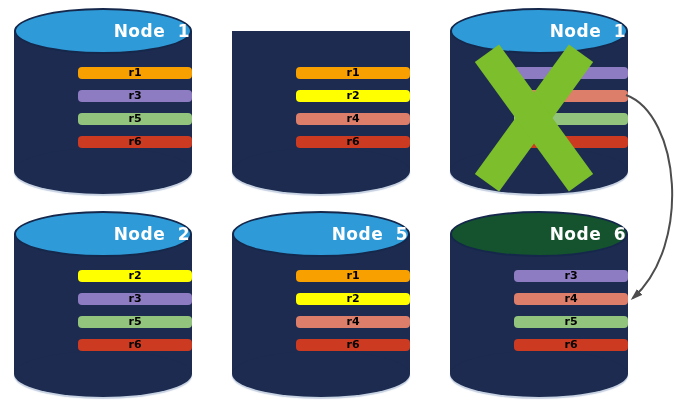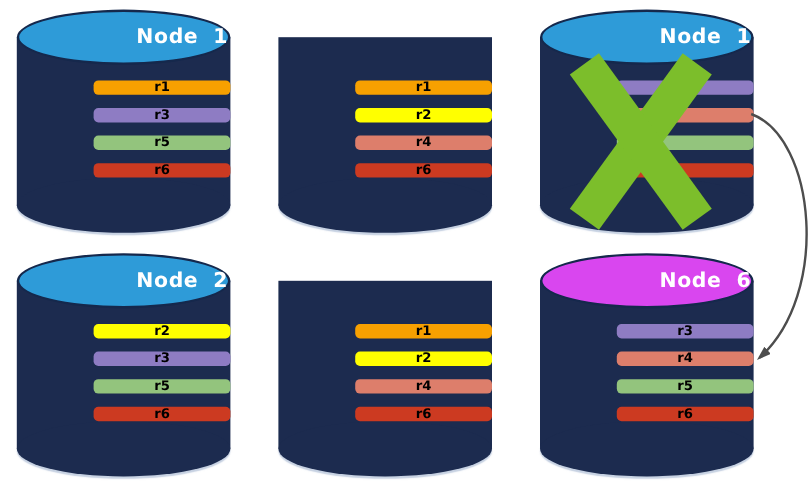--- a/index.html
+++ b/index.html
@@ -108,32 +108,35 @@
 
   <div class="node" style="left:232px;top:211px">
     <div class="cyl-body" style="background-color: rgb(28, 43, 79);"></div>
     <div class="cyl-bottom" style="background-color: rgb(28, 43, 79);"></div>
     <div class="bars">
       <div class="bar" style="background-color: rgb(247, 160, 0);">r1</div>
       <div class="bar" style="background-color: rgb(255, 255, 0);">r2</div>
       <div class="bar" style="background-color: rgb(221, 126, 107);">r4</div>
       <div class="bar" style="background-color: rgb(204, 58, 33);">r6</div>
     </div>
+    <div class="cyl-top" style="background-color: rgb(46, 155, 216);">
+      <span class="node-label">Node 5</span>
+    </div>
   </div>
 
   <div class="node" style="left:450px;top:211px">
     <div class="cyl-body" style="background-color: rgb(28, 43, 79);"></div>
     <div class="cyl-bottom" style="background-color: rgb(28, 43, 79);"></div>
     <div class="bars">
       <div class="bar" style="background-color: rgb(142, 124, 195);">r3</div>
       <div class="bar" style="background-color: rgb(221, 126, 107);">r4</div>
       <div class="bar" style="background-color: rgb(147, 196, 125);">r5</div>
       <div class="bar" style="background-color: rgb(204, 58, 33);">r6</div>
     </div>
-    <div class="cyl-top" style="background-color: #d946ef;">
+    <div class="cyl-top" style="background-color: #14532d;">
       <span class="node-label">Node 6</span>
     </div>
   </div>
 
   <svg class="arrow-layer" viewBox="0 0 676 402">
     <defs>
       <marker id="arrowhead" markerWidth="12" markerHeight="10" refX="9" refY="4" orient="auto" markerUnits="userSpaceOnUse">
         <path d="M0,0 L12,4 L0,8 Z" style="fill: rgb(77, 77, 77);"></path>
       </marker>
     </defs>

